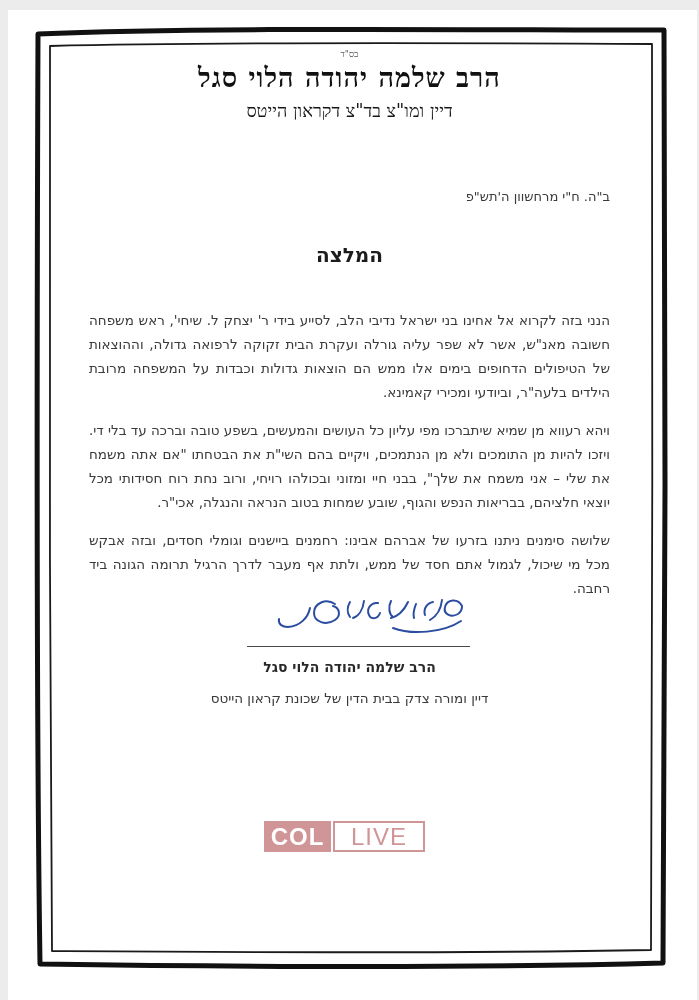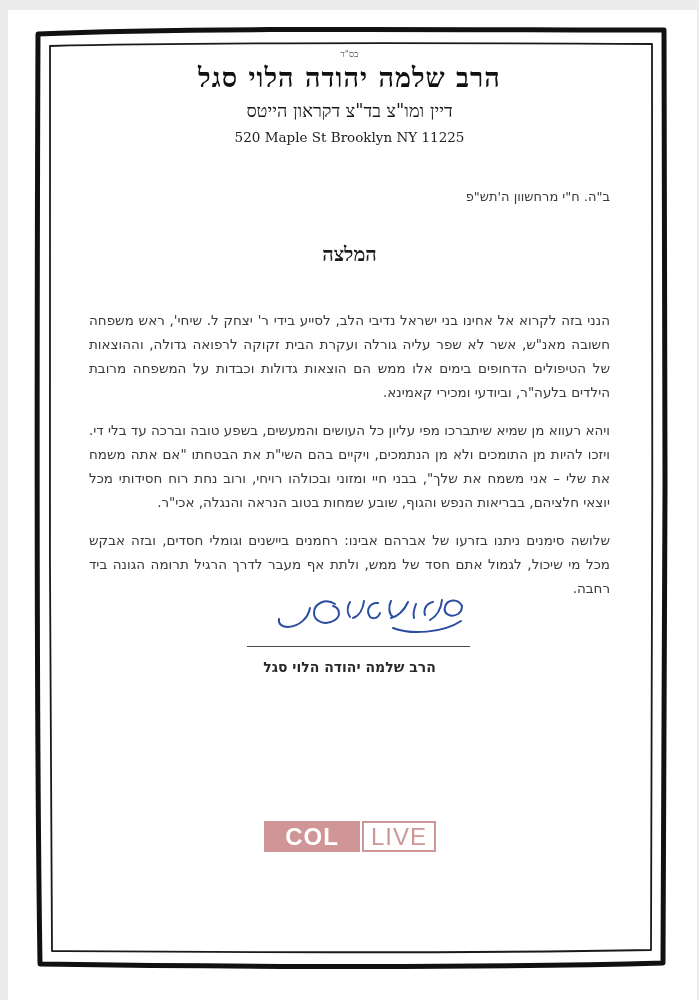--- a/index.html
+++ b/index.html
@@ -14,62 +14,61 @@
   }
   .frame-svg{position:absolute;left:0;top:0;width:699px;height:1000px;pointer-events:none;}
   .center{position:absolute;left:0;width:100%;text-align:center;}
   .serif{font-family:"DejaVu Serif","Liberation Serif",serif;}
   .bsd{top:49px;font-size:9px;color:#555;}
   .lh-name{top:62px;font-size:27px;font-weight:bold;color:#111;letter-spacing:1px;}
   .lh-role{top:100px;font-size:18px;color:#151515;}
   .lh-address{top:129px;font-size:13.5px;color:#222;}
   .lh-phone{top:147px;font-size:13.5px;color:#222;}
   .date-line{position:absolute;top:189px;right:89px;font-size:13px;color:#3a3a3a;direction:rtl;}
-  .doc-title{top:243px;font-size:20px;font-weight:bold;color:#1c1c1c;font-family:Liberation Serif, serif;}
+  .doc-title{top:243px;font-size:20px;font-weight:bold;color:#1c1c1c;}
   .body-text{
     position:absolute;top:308px;right:89px;width:521px;
     direction:rtl;font-size:13.5px;line-height:24px;color:#3a3a3a;margin-left:17px;
   }
   .body-text p{margin:0 0 14px 0;text-align:justify;text-align-last:right;}
   .closing{top:577px;font-size:13.5px;color:#3a3a3a;}
   .sig-svg{position:absolute;top:592px;left:240px;width:230px;height:52px;}
   .sig-line{position:absolute;top:646px;left:247px;width:223px;border-top:1.5px solid #4a4a4a;}
   .sig-name{top:659px;font-size:14px;font-weight:bold;color:#2a2a2a;direction:rtl;}
   .sig-role{top:690px;font-size:13.5px;color:#3a3a3a;direction:rtl;}
   .watermark{
     position:absolute;top:821px;left:264px;height:31px;display:flex;align-items:stretch;
     font-family:"Liberation Sans",sans-serif;font-weight:bold;
   }
   .wm-col{
     background:var(--wm-color,#d09697);color:#ffffff;
-    width:96px;display:flex;align-items:center;justify-content:center;
+    width:67px;display:flex;align-items:center;justify-content:center;
     font-size:24px;letter-spacing:1px;
   }
   .wm-live{
     margin-left:2px;box-sizing:border-box;border:2px solid var(--wm-color,#d09697);
-    color:var(--wm-color,#d09697);width:74px;
+    color:var(--wm-color,#d09697);width:92px;
     display:flex;align-items:center;justify-content:center;
     font-size:24px;letter-spacing:1px;font-weight:normal;
   }
 </style>
 </head>
 <body>
 
 <div class="stage">
   <div class="sheet"></div>
 
   <svg class="frame-svg" viewBox="0 0 699 1000">
     <path d="M38,34 C200,27 480,30 664,30 C666,300 665,700 663,963 C450,969 180,966 40,964 C36,700 37,300 38,34 Z" fill="none" stroke="#111111" stroke-width="5" stroke-linecap="round" stroke-linejoin="round"></path>
     <path d="M50,46 C210,42 470,43 652,44 C653,320 652,680 651,950 C440,954 190,952 52,951 C49,660 50,320 50,46 Z" fill="none" stroke="#1a1a1a" stroke-width="1.8" stroke-linecap="round" stroke-linejoin="round"></path>
   </svg>
 
   <div class="center serif bsd">בס"ד</div>
   <div class="center serif lh-name">הרב שלמה יהודה הלוי סגל</div>
   <div class="center serif lh-role">דיין ומו"צ בד"צ דקראון הייטס</div>
-  <div class="center serif lh-address">520 Maple St Brooklyn NY 11225</div>
 
   <div class="date-line">ב"ה. ח"י מרחשוון ה'תש"פ</div>
 
   <div class="center doc-title">המלצה</div>
 
   <div class="body-text">
     <p>הנני בזה לקרוא אל אחינו בני ישראל נדיבי הלב, לסייע בידי ר' יצחק ל. שיחי', ראש משפחה חשובה מאנ"ש, אשר לא שפר עליה גורלה ועקרת הבית זקוקה לרפואה גדולה, וההוצאות של הטיפולים הדחופים בימים אלו ממש הם הוצאות גדולות וכבדות על המשפחה מרובת הילדים בלעה"ר, וביודעי ומכירי קאמינא.</p>
     <p>ויהא רעווא מן שמיא שיתברכו מפי עליון כל העושים והמעשים, בשפע טובה וברכה עד בלי די. ויזכו להיות מן התומכים ולא מן הנתמכים, ויקיים בהם השי"ת את הבטחתו "אם אתה משמח את שלי – אני משמח את שלך", בבני חיי ומזוני ובכולהו רויחי, ורוב נחת רוח חסידותי מכל יוצאי חלציהם, בבריאות הנפש והגוף, שובע שמחות בטוב הנראה והנגלה, אכי"ר.</p>
     <p>שלושה סימנים ניתנו בזרעו של אברהם אבינו: רחמנים ביישנים וגומלי חסדים, ובזה אבקש מכל מי שיכול, לגמול אתם חסד של ממש, ולתת אף מעבר לדרך הרגיל תרומה הגונה ביד רחבה.</p>
   </div>
@@ -87,18 +86,19 @@
       <path d="M138,11 c-7,-1 -12,6 -9,12 c2,5 9,4 11,-2"></path>
       <path d="M124,9 c-1,8 -5,15 -11,17"></path>
       <path d="M110,10 c-3,5 -3,11 0,15"></path>
       <path d="M95,12 c-9,-6 -21,-1 -21,9 c0,9 12,13 21,7 c6,-4 5,-12 -2,-14"></path>
       <path d="M70,16 c-2,10 -10,18 -22,19 c-6,0 -10,-3 -9,-8"></path>
     </g>
   </svg>
 
   <div class="sig-line"></div>
   <div class="center sig-name">הרב שלמה יהודה הלוי סגל</div>
+  <div class="center sig-role">דיין ומורה צדק בבית הדין של שכונת קראון הייטס</div>
 
   <div class="watermark">
     <div class="wm-col">COL</div>
     <div class="wm-live">LIVE</div>
   </div>
 </div>
 
 </body></html>

